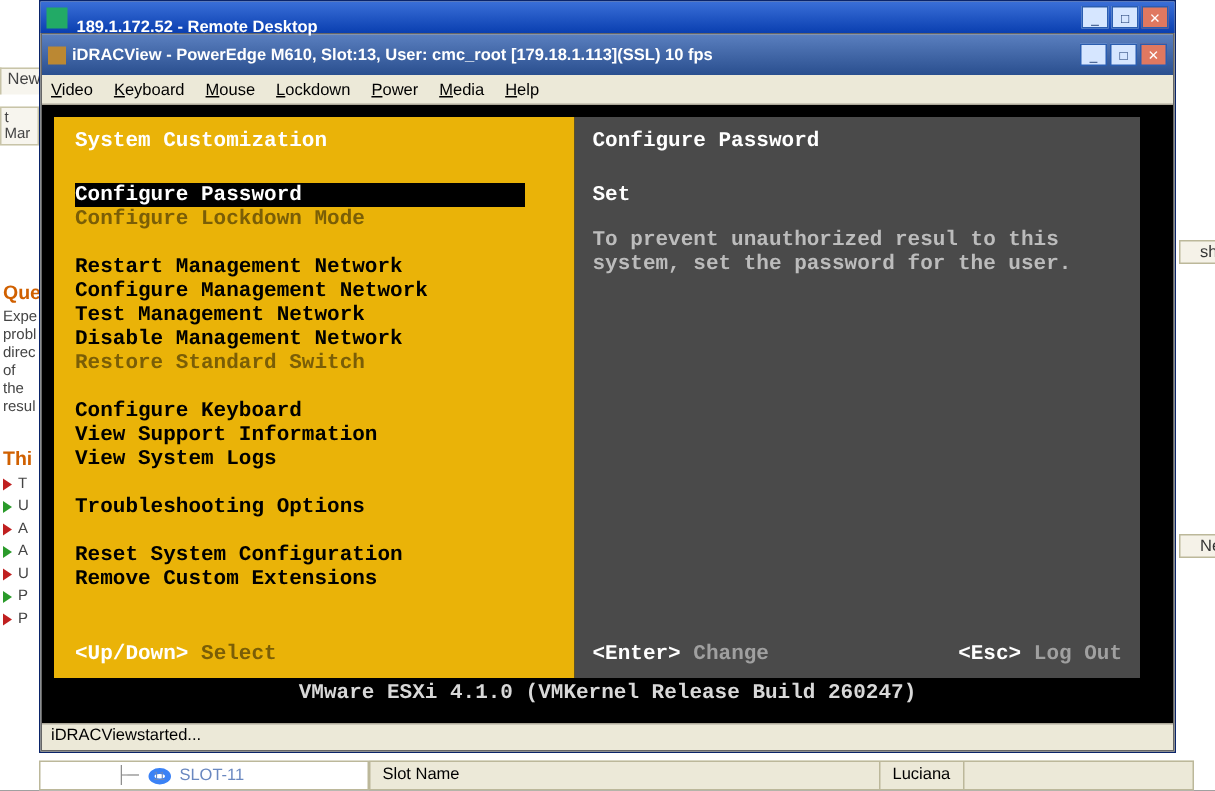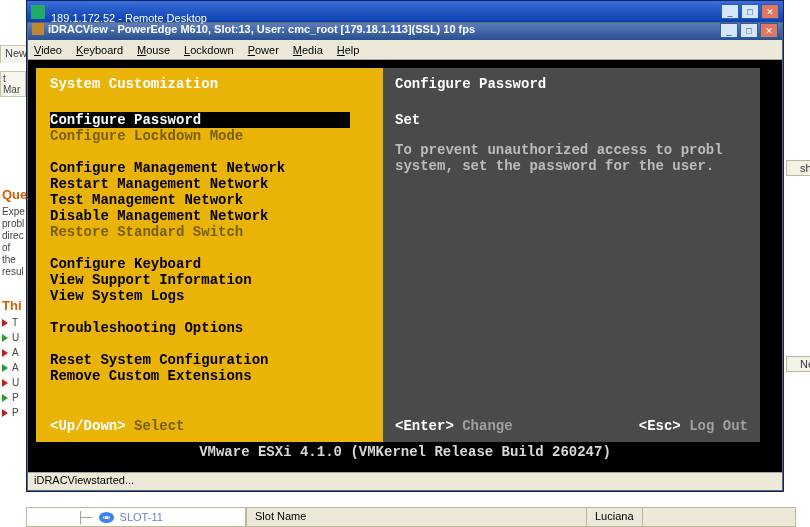--- a/index.html
+++ b/index.html
@@ -17,28 +17,28 @@
 .bg-right { position: absolute; right: 0; top: 160px; width: 24px; font-size: 11px; color: #333; }
 .bg-right .tab { background: #f5f2e8; border: 1px solid #bcb89a; padding: 1px 13px; margin-bottom: 180px; }
 
 
 .browtab { position: absolute; left: 0; top: 45px; height: 18px; width: 65px; background: #f7f5ee; border: 1px solid #c8c4a8; border-bottom: none; font-size: 11px; padding: 1px 4px; color: #444; }
 
 
 .rdp-window { position: absolute; left: 26px; top: 0; width: 758px; border: 1px solid #0a246a; background: #ece9d8; }
 .rdp-title { background: linear-gradient(#3a6fd8, #0a3fb0); color: #fff; height: 21px; display: flex; align-items: center; padding: 0 4px; gap: 6px; }
 .rdp-title .icon { width: 14px; height: 14px; background: #2a6; display: inline-block; }
-.rdp-title .txt { flex: 1; font-weight: normal; margin-top: 13px; }
+.rdp-title .txt { flex: 1; font-weight: bold; margin-top: 13px; }
 .winbtns { display: flex; gap: 2px; }
 .winbtn { width: 18px; height: 15px; background: #d6e6ff; border: 1px solid #2a5db0; display: flex; align-items: center; justify-content: center; font-size: 9px; color: #10306a; cursor: default; }
 .winbtn.close { background: #e07860; color: #fff; }
 
 
 .idrac-window { margin: 0; border: 1px solid #666; background: #ece9d8; }
-.idrac-title { background: linear-gradient(#5a7fbf, #2a4f8f); color: #fff; height: 17px; display: flex; padding: 0 4px; gap: 4px; font-size: 11px; }
+.idrac-title { background: linear-gradient(#5a7fbf, #2a4f8f); color: #fff; height: 27px; display: flex; align-items: center; padding: 0 4px; gap: 4px; font-size: 11px; }
 .idrac-title .icon2 { width: 12px; height: 12px; background: #b83; display: inline-block; }
 .idrac-title .txt2 { flex: 1; font-weight: bold; }
 
 .menubar { background: #ece9d8; height: 20px; display: flex; align-items: center; gap: 14px; padding: 0 6px; font-size: 11px; border-bottom: 1px solid #aca899; }
 .menubar span { text-decoration: underline; text-decoration-color: transparent; cursor: default; }
 .menubar span::first-letter { text-decoration: underline; }
 
 
 .console { background: #000; padding: 8px; }
 .console-inner { display: flex; font-family: "Courier New", monospace; font-size: 14px; line-height: 16px; font-weight: bold; }
@@ -156,22 +156,22 @@
         <span>Help</span>
       </div>
 
     <div class="console">
       <div class="console-inner">
         <div class="left-panel">
           <div class="panel-title">System Customization</div>
           <div id="menu-groups">
               <div class="menu-group"><div class="menu-item selected">Configure Password</div><div class="menu-item disabled">Configure Lockdown Mode</div></div>
               <div class="menu-group">
+                <div class="menu-item">Restart Management Network</div>
                 <div class="menu-item">Configure Management Network</div>
-                <div class="menu-item">Restart Management Network</div>
                 <div class="menu-item">Test Management Network</div>
                 <div class="menu-item">Disable Management Network</div>
                 <div class="menu-item disabled">Restore Standard Switch</div>
               </div>
               <div class="menu-group">
                 <div class="menu-item">Configure Keyboard</div>
                 <div class="menu-item">View Support Information</div>
                 <div class="menu-item">View System Logs</div>
               </div>
               <div class="menu-group">
@@ -184,21 +184,21 @@
             </div>
           <div class="footer-row-l">
             <span class="key">&lt;Up/Down&gt;</span>
             <span> </span>
             <span class="action">Select</span>
           </div>
         </div>
         <div class="right-panel">
           <div class="panel-title">Configure Password</div>
           <div class="detail-title">Set</div>
-          <div class="detail-body">To prevent unauthorized access to probl system, set the password for the user.</div>
+          <div class="detail-body">To prevent unauthorized resul to this system, set the password for the user.</div>
           <div class="footer-row-r">
             <span>
               <span class="key">&lt;Enter&gt;</span>
               <span> </span>
               <span class="action">Change</span>
             </span>
             <span>
               <span class="key">&lt;Esc&gt;</span>
               <span> </span>
               <span class="action">Log Out</span>

